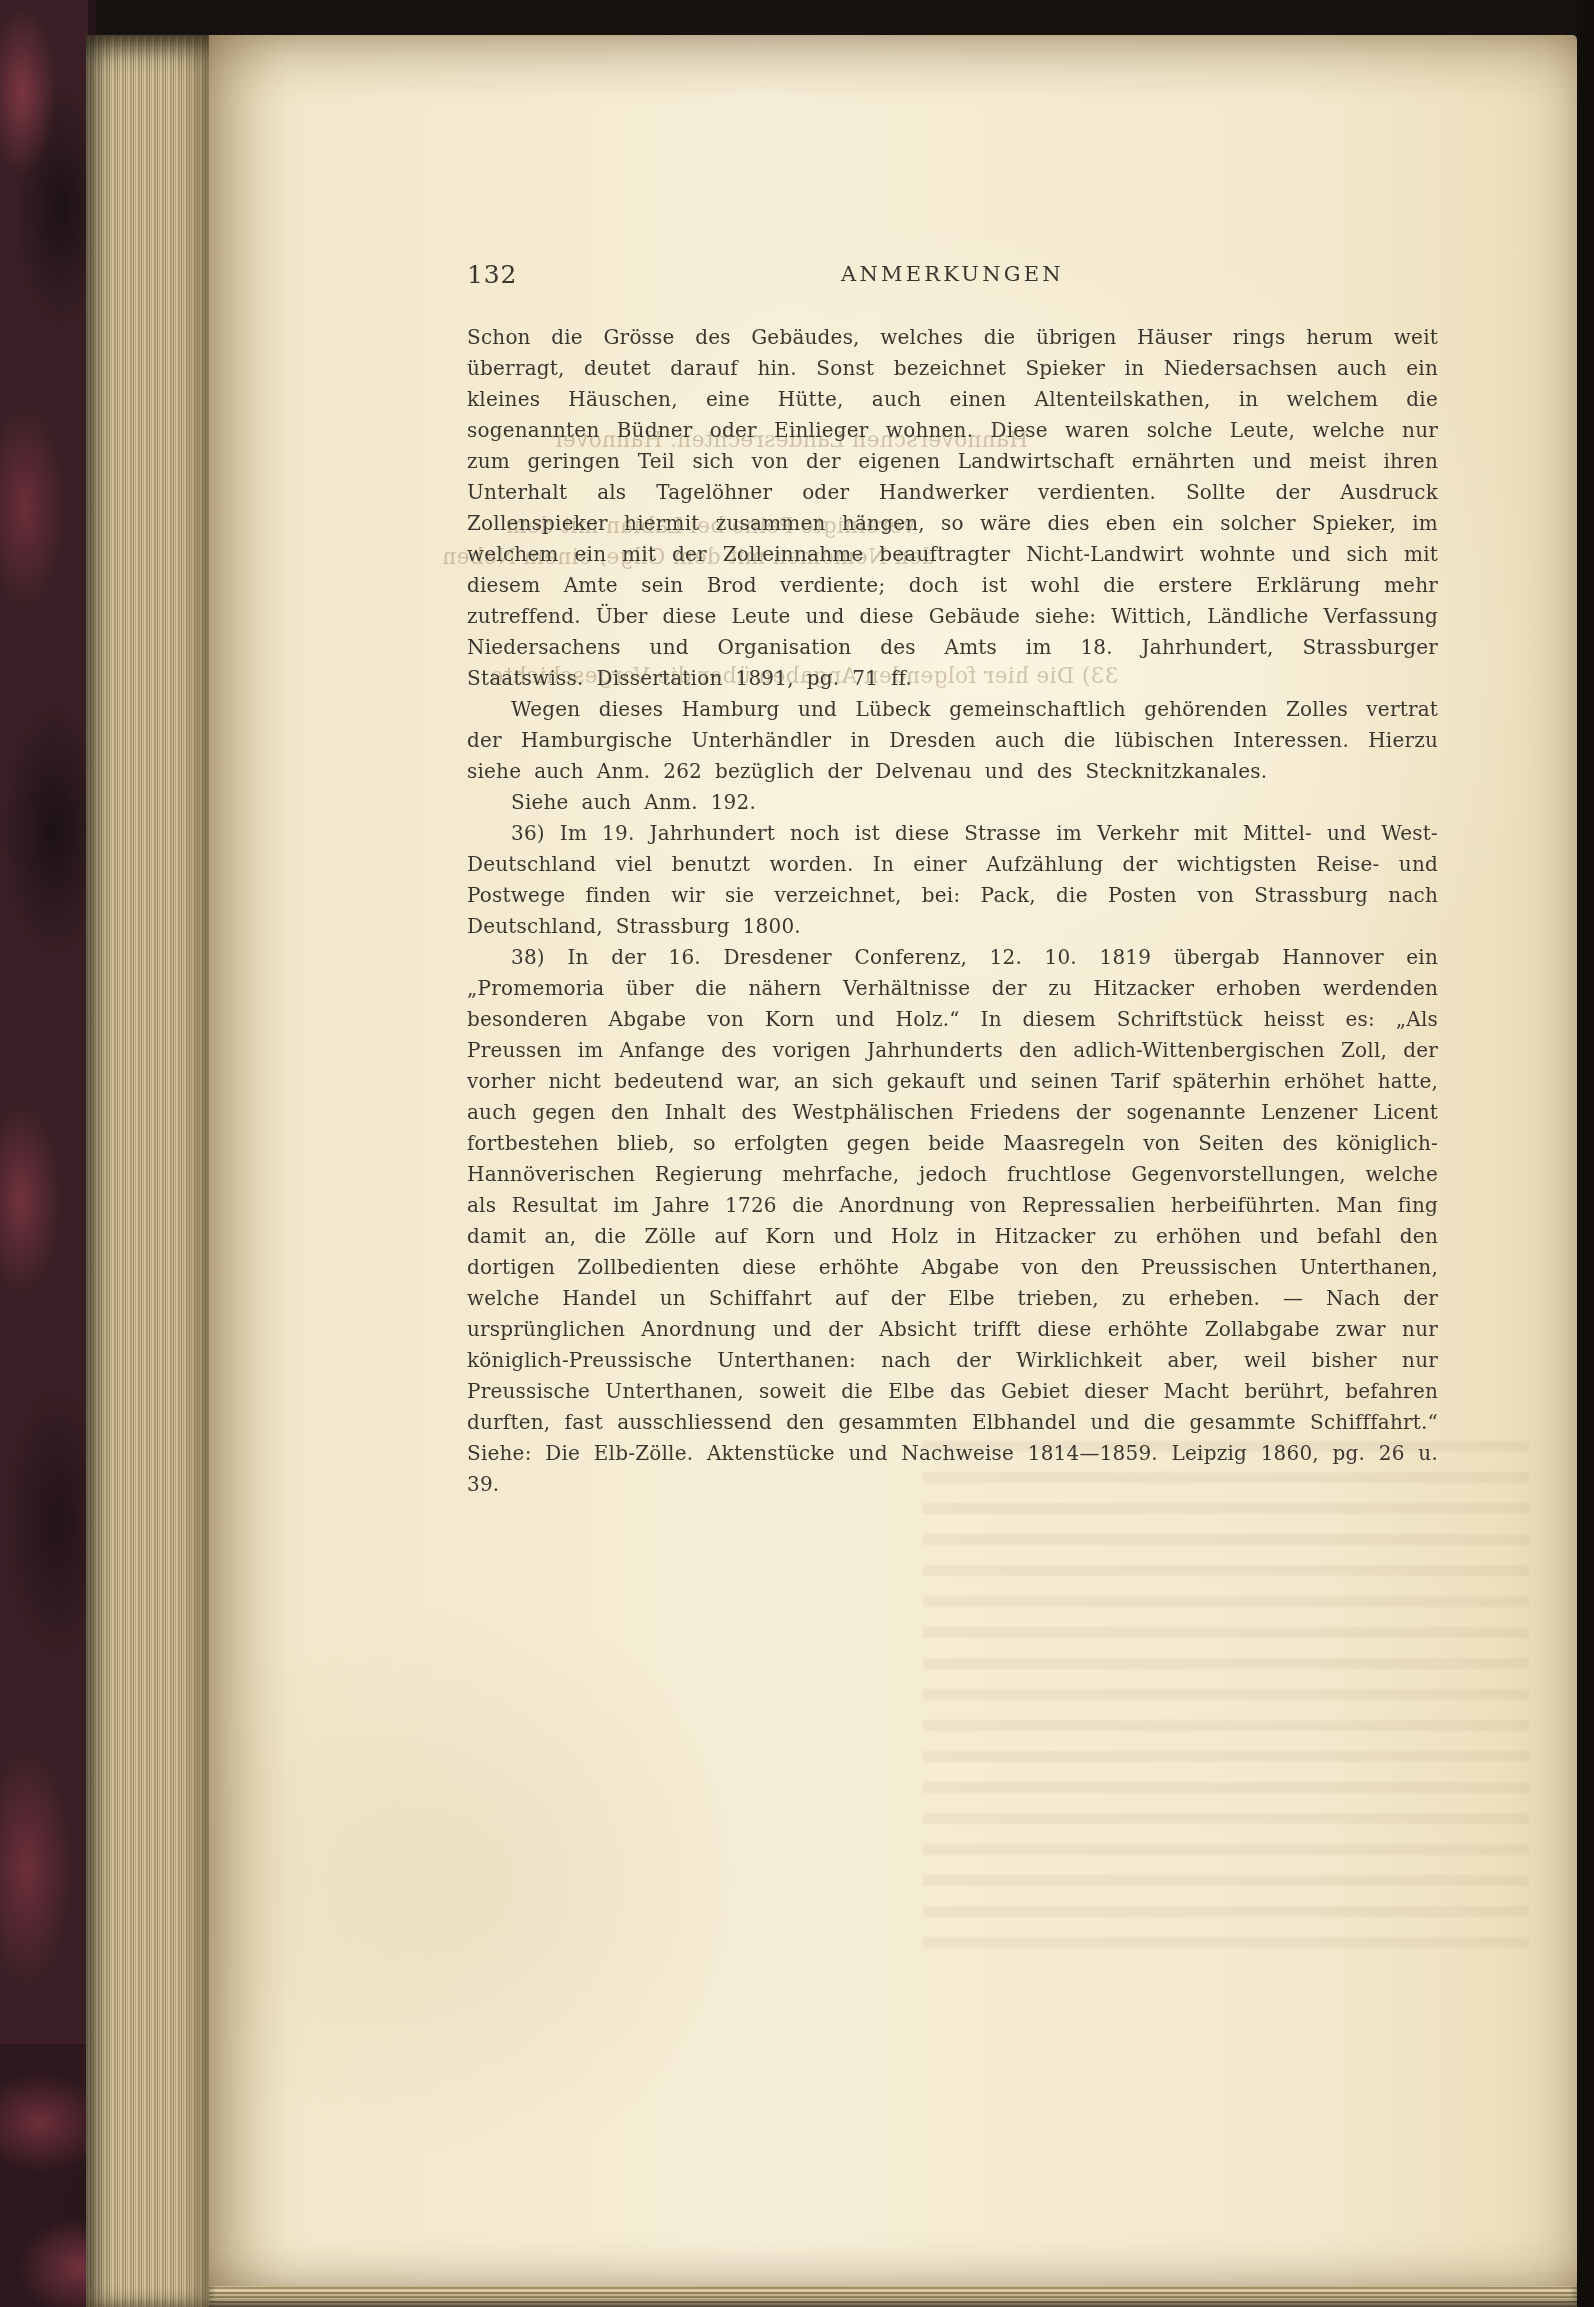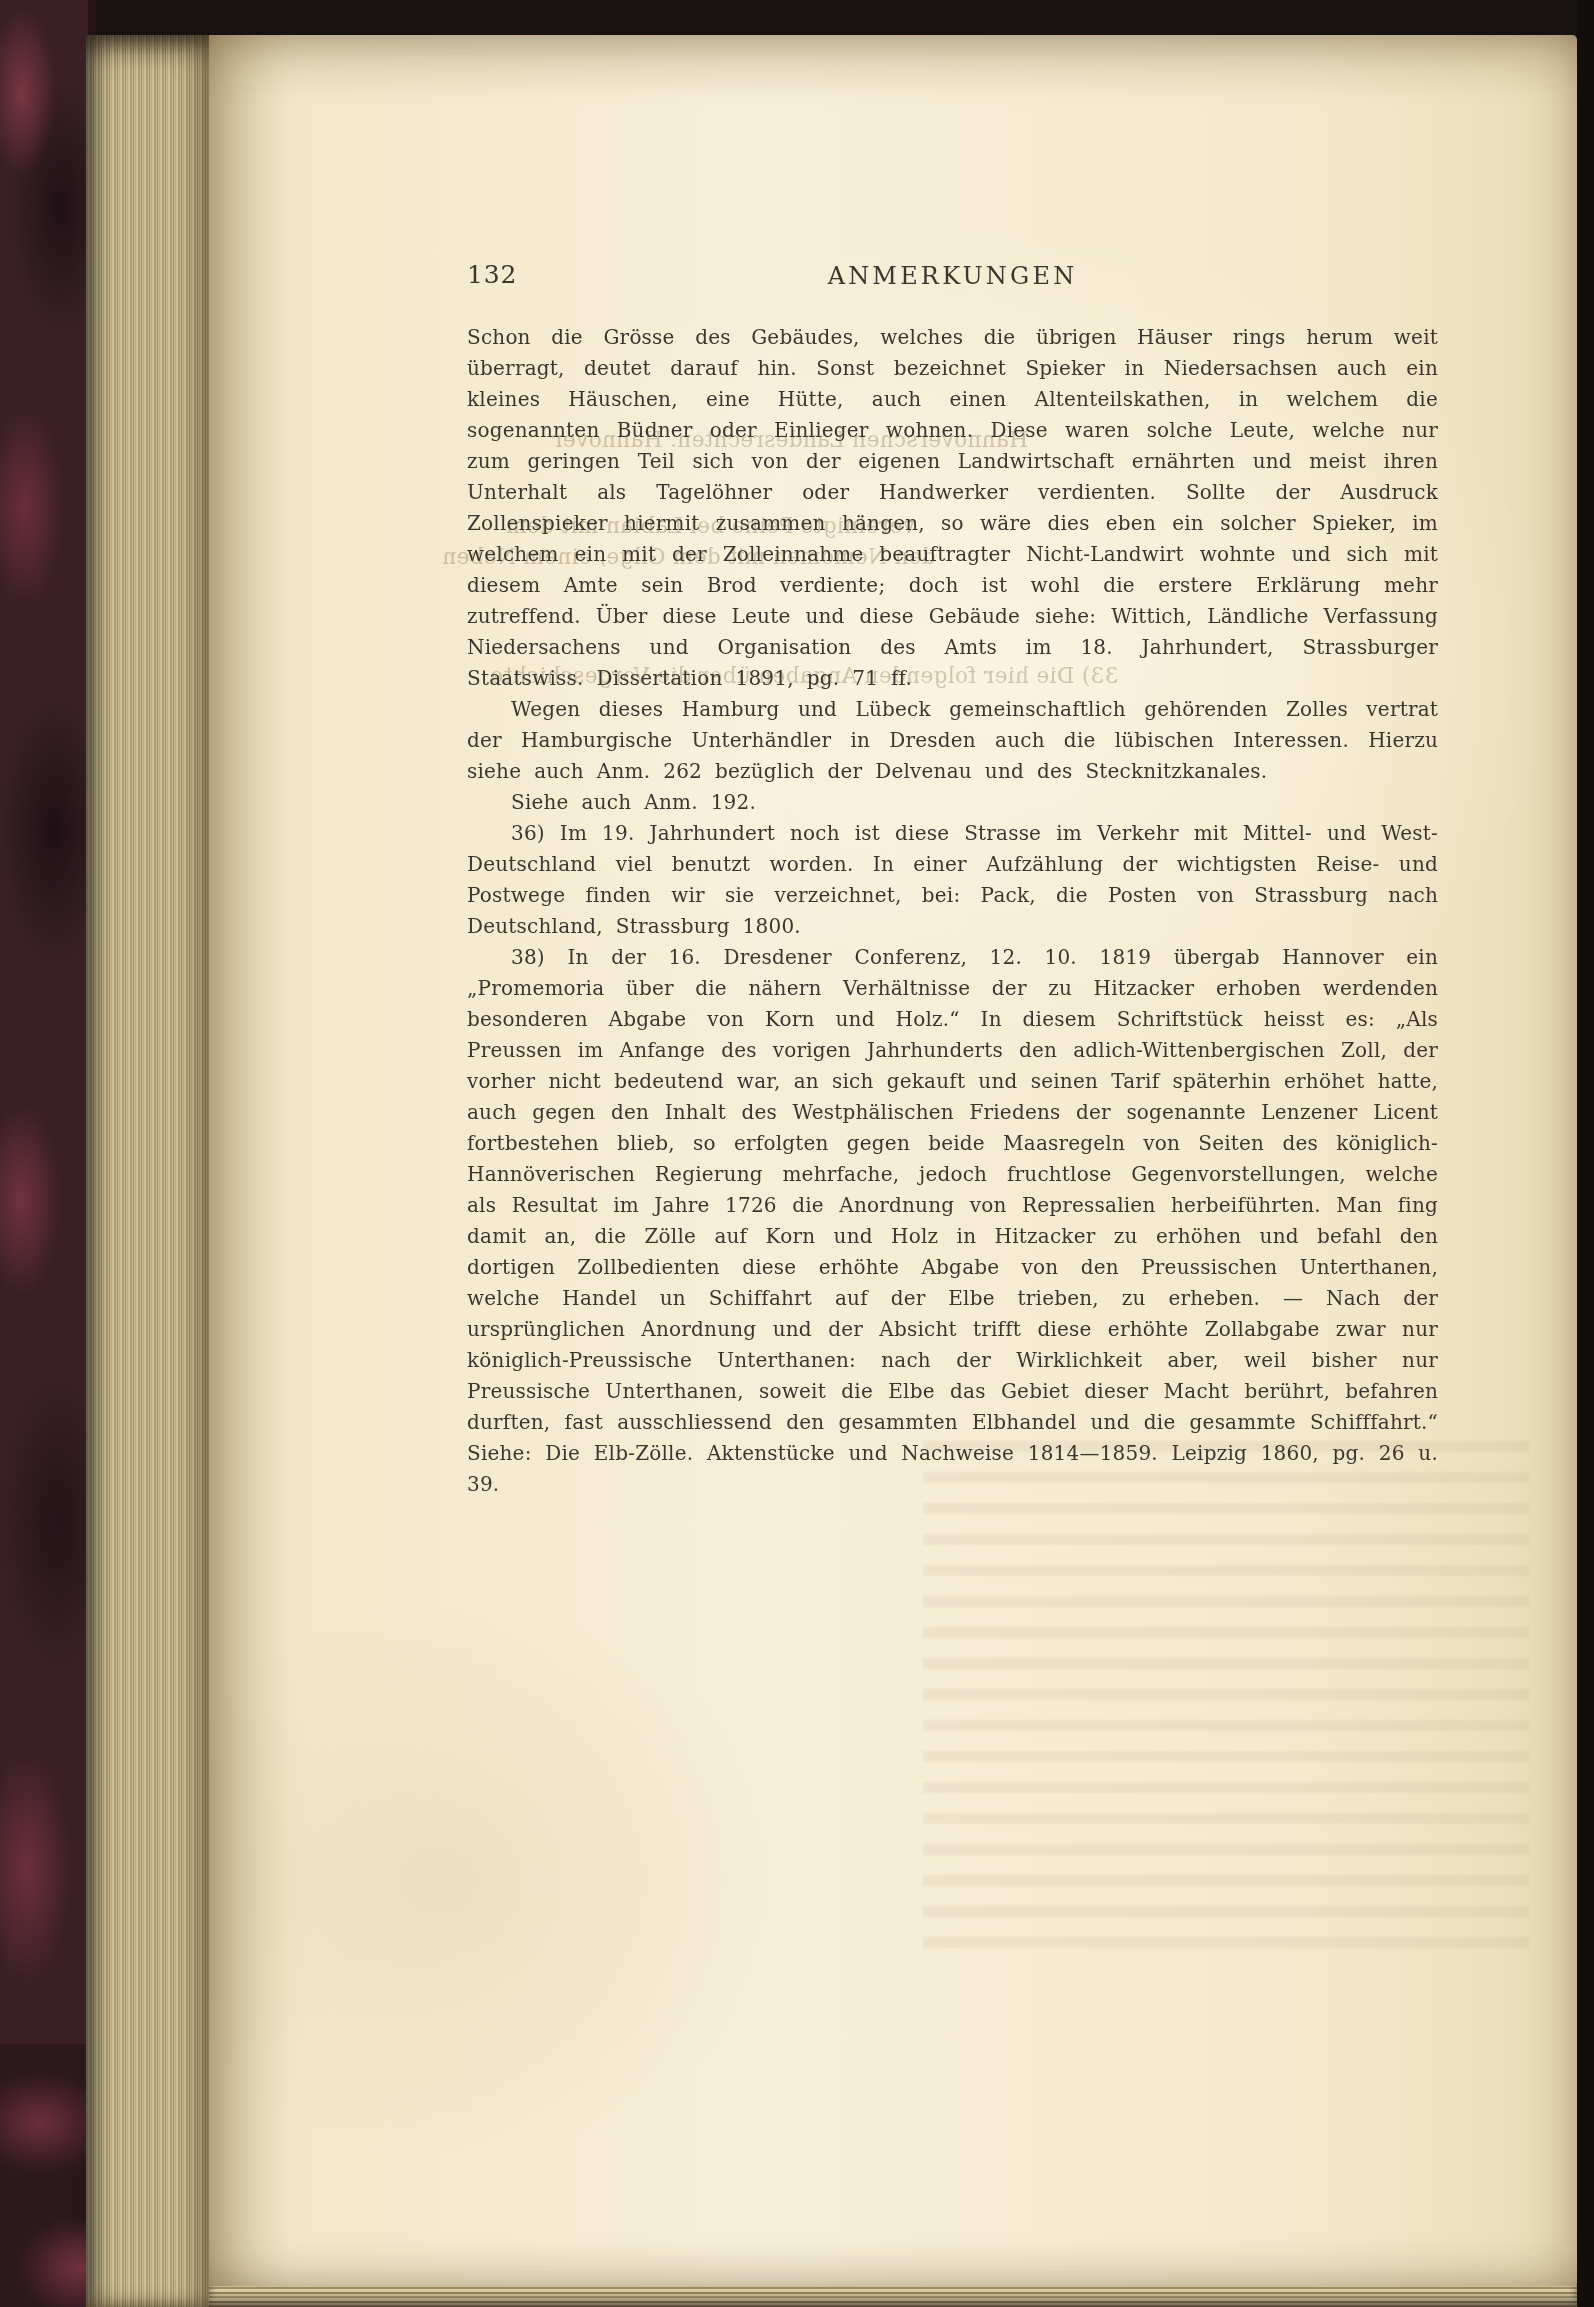--- a/index.html
+++ b/index.html
@@ -126,21 +126,21 @@
   .page-number {
     position: absolute;
     left: 0; top: 0;
     font-size: 25px;
     letter-spacing: 0.8px;
   }
   .running-header {
     position: absolute;
     left: 0; right: 0; top: 2.4px;
     text-align: center;
-    font-size: 24px;
+    font-size: 21px;
     letter-spacing: 3.2px;
   }
   .page-body { }
   .para {
     margin: 0;
     font-size: 20px;
     line-height: 31px;
     text-align: justify;
     word-spacing: 6.4px;
     letter-spacing: 0.2px;

